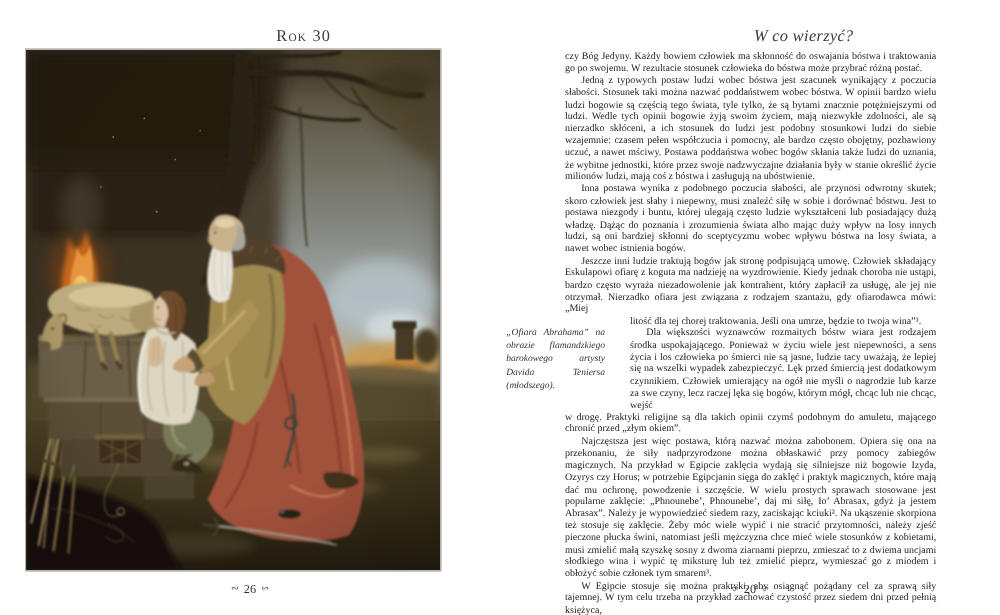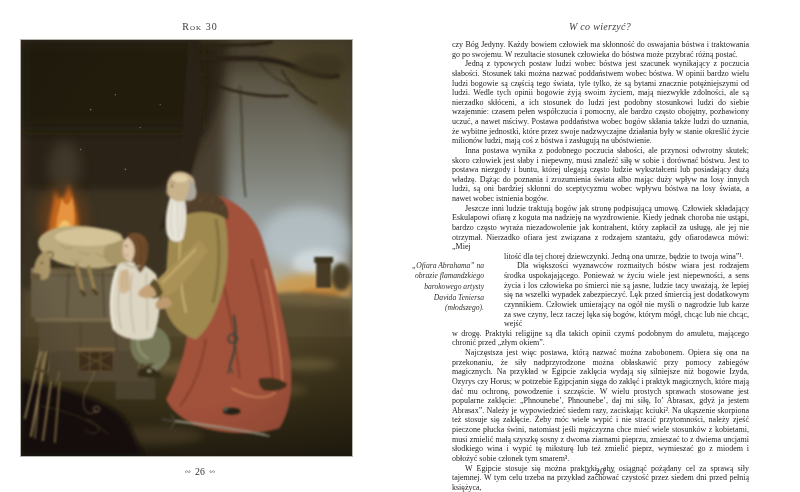--- a/index.html
+++ b/index.html
@@ -7,21 +7,21 @@
     width:800px;height:492px;background:#ffffff;overflow:hidden;
     font-family:"Liberation Serif","DejaVu Serif",serif;
     -webkit-font-smoothing:antialiased;
   }
   .spread{position:relative;width:800px;height:492px;display:flex;}
   .page{position:relative;width:400px;height:492px;}
 
   
   .running-head{
     position:absolute;top:21px;left:0;width:100%;text-align:center;
-    font-size:10px;color:#3e3c38;letter-spacing:.3px;
+    font-size:13px;color:#3e3c38;letter-spacing:.3px;padding-left:43px;
   }
   .page-left .running-head{font-variant:small-caps;letter-spacing:1px;}
   .page-right .running-head{font-style:italic;}
 
   
   .pagenum{
     position:absolute;top:466px;left:0;width:100%;text-align:center;
     font-size:9.8px;color:#33312d;
   }
   .pagenum .num{margin:16px 4px;text-align:center;}
@@ -40,21 +40,21 @@
     position:absolute;left:52px;top:40px;width:297px;
     font-size:8px;line-height:9.62px;color:#1d1c1a;
     text-align:justify;text-justify:inter-word;
   }
   .para{margin:0;}
   .ind{text-indent:13px;}
   .cap-row{display:flex;margin-left:-47px;align-items:flex-start;}
   .fig-caption{
     flex:0 0 79px;width:79px;margin-right:20px;padding-top:9px;
     font-style:italic;font-size:7.6px;line-height:10.6px;
-    text-align:right;color:#33302c;
+    color:#33302c;
   }
   .narrow{flex:1;min-width:0;}
 </style>
 </head>
 <body>
 
 <div class="spread">
 
   <section class="page page-left">
     <div class="running-head">Rok 30</div>
@@ -278,21 +278,21 @@
 
     <div class="textcol">
       <p class="para">czy Bóg Jedyny. Każdy bowiem człowiek ma skłonność do oswajania bóstwa i traktowania go po swojemu. W rezultacie stosunek człowieka do bóstwa może przybrać różną postać.</p>
       <p class="para ind">Jedną z typowych postaw ludzi wobec bóstwa jest szacunek wynikający z poczucia słabości. Stosunek taki można nazwać poddaństwem wobec bóstwa. W opinii bardzo wielu ludzi bogowie są częścią tego świata, tyle tylko, że są bytami znacznie potężniejszymi od ludzi. Wedle tych opinii bogowie żyją swoim życiem, mają niezwykłe zdolności, ale są nierzadko skłóceni, a ich stosunek do ludzi jest podobny stosunkowi ludzi do siebie wzajemnie: czasem pełen współczucia i pomocny, ale bardzo często obojętny, pozbawiony uczuć, a nawet mściwy. Postawa poddaństwa wobec bogów skłania także ludzi do uznania, że wybitne jednostki, które przez swoje nadzwyczajne działania były w stanie określić życie milionów ludzi, mają coś z bóstwa i zasługują na ubóstwienie.</p>
       <p class="para ind">Inna postawa wynika z podobnego poczucia słabości, ale przynosi odwrotny skutek; skoro człowiek jest słaby i niepewny, musi znaleźć siłę w sobie i dorównać bóstwu. Jest to postawa niezgody i buntu, której ulegają często ludzie wykształceni lub posiadający dużą władzę. Dążąc do poznania i zrozumienia świata albo mając duży wpływ na losy innych ludzi, są oni bardziej skłonni do sceptycyzmu wobec wpływu bóstwa na losy świata, a nawet wobec istnienia bogów.</p>
       <p class="para ind">Jeszcze inni ludzie traktują bogów jak stronę podpisującą umowę. Człowiek składający Eskulapowi ofiarę z koguta ma nadzieję na wyzdrowienie. Kiedy jednak choroba nie ustąpi, bardzo często wyraża niezadowolenie jak kontrahent, który zapłacił za usługę, ale jej nie otrzymał. Nierzadko ofiara jest związana z rodzajem szantażu, gdy ofiarodawca mówi: „Miej</p>
 
       <div class="cap-row">
         <div class="fig-caption">„Ofiara Abrahama” na obrazie flamandzkiego barokowego artysty Davida Teniersa (młodszego).</div>
         <div class="narrow">
-          <p class="para">litość dla tej chorej dziewczynki. Jedną ona umrze, będzie to twoja wina”¹.</p>
+          <p class="para">litość dla tej chorej traktowania. Jeśli ona umrze, będzie to twoja wina”¹.</p>
           <p class="para ind">Dla większości wyznawców rozmaitych bóstw wiara jest rodzajem środka uspokajającego. Ponieważ w życiu wiele jest niepewności, a sens życia i los człowieka po śmierci nie są jasne, ludzie tacy uważają, że lepiej się na wszelki wypadek zabezpieczyć. Lęk przed śmiercią jest dodatkowym czynnikiem. Człowiek umierający na ogół nie myśli o nagrodzie lub karze za swe czyny, lecz raczej lęka się bogów, którym mógł, chcąc lub nie chcąc, wejść</p>
         </div>
       </div>
 
       <p class="para">w drogę. Praktyki religijne są dla takich opinii czymś podobnym do amuletu, mającego chronić przed „złym okiem”.</p>
       <p class="para ind">Najczęstsza jest więc postawa, którą nazwać można zabobonem. Opiera się ona na przekonaniu, że siły nadprzyrodzone można obłaskawić przy pomocy zabiegów magicznych. Na przykład w Egipcie zaklęcia wydają się silniejsze niż bogowie Izyda, Ozyrys czy Horus; w potrzebie Egipcjanin sięga do zaklęć i praktyk magicznych, które mają dać mu ochronę, powodzenie i szczęście. W wielu prostych sprawach stosowane jest popularne zaklęcie: „Phnounebe’, Phnounebe’, daj mi siłę, Io’ Abrasax, gdyż ja jestem Abrasax”. Należy je wypowiedzieć siedem razy, zaciskając kciuki². Na ukąszenie skorpiona też stosuje się zaklęcie. Żeby móc wiele wypić i nie stracić przytomności, należy zjeść pieczone płucka świni, natomiast jeśli mężczyzna chce mieć wiele stosunków z kobietami, musi zmielić małą szyszkę sosny z dwoma ziarnami pieprzu, zmieszać to z dwiema uncjami słodkiego wina i wypić tę miksturę lub też zmielić pieprz, wymieszać go z miodem i obłożyć sobie członek tym smarem³.</p>
       <p class="para ind">W Egipcie stosuje się można praktyki, aby osiągnąć pożądany cel za sprawą siły tajemnej. W tym celu trzeba na przykład zachować czystość przez siedem dni przed pełnią księżyca,</p>
     </div>
 
     <div class="pagenum">

